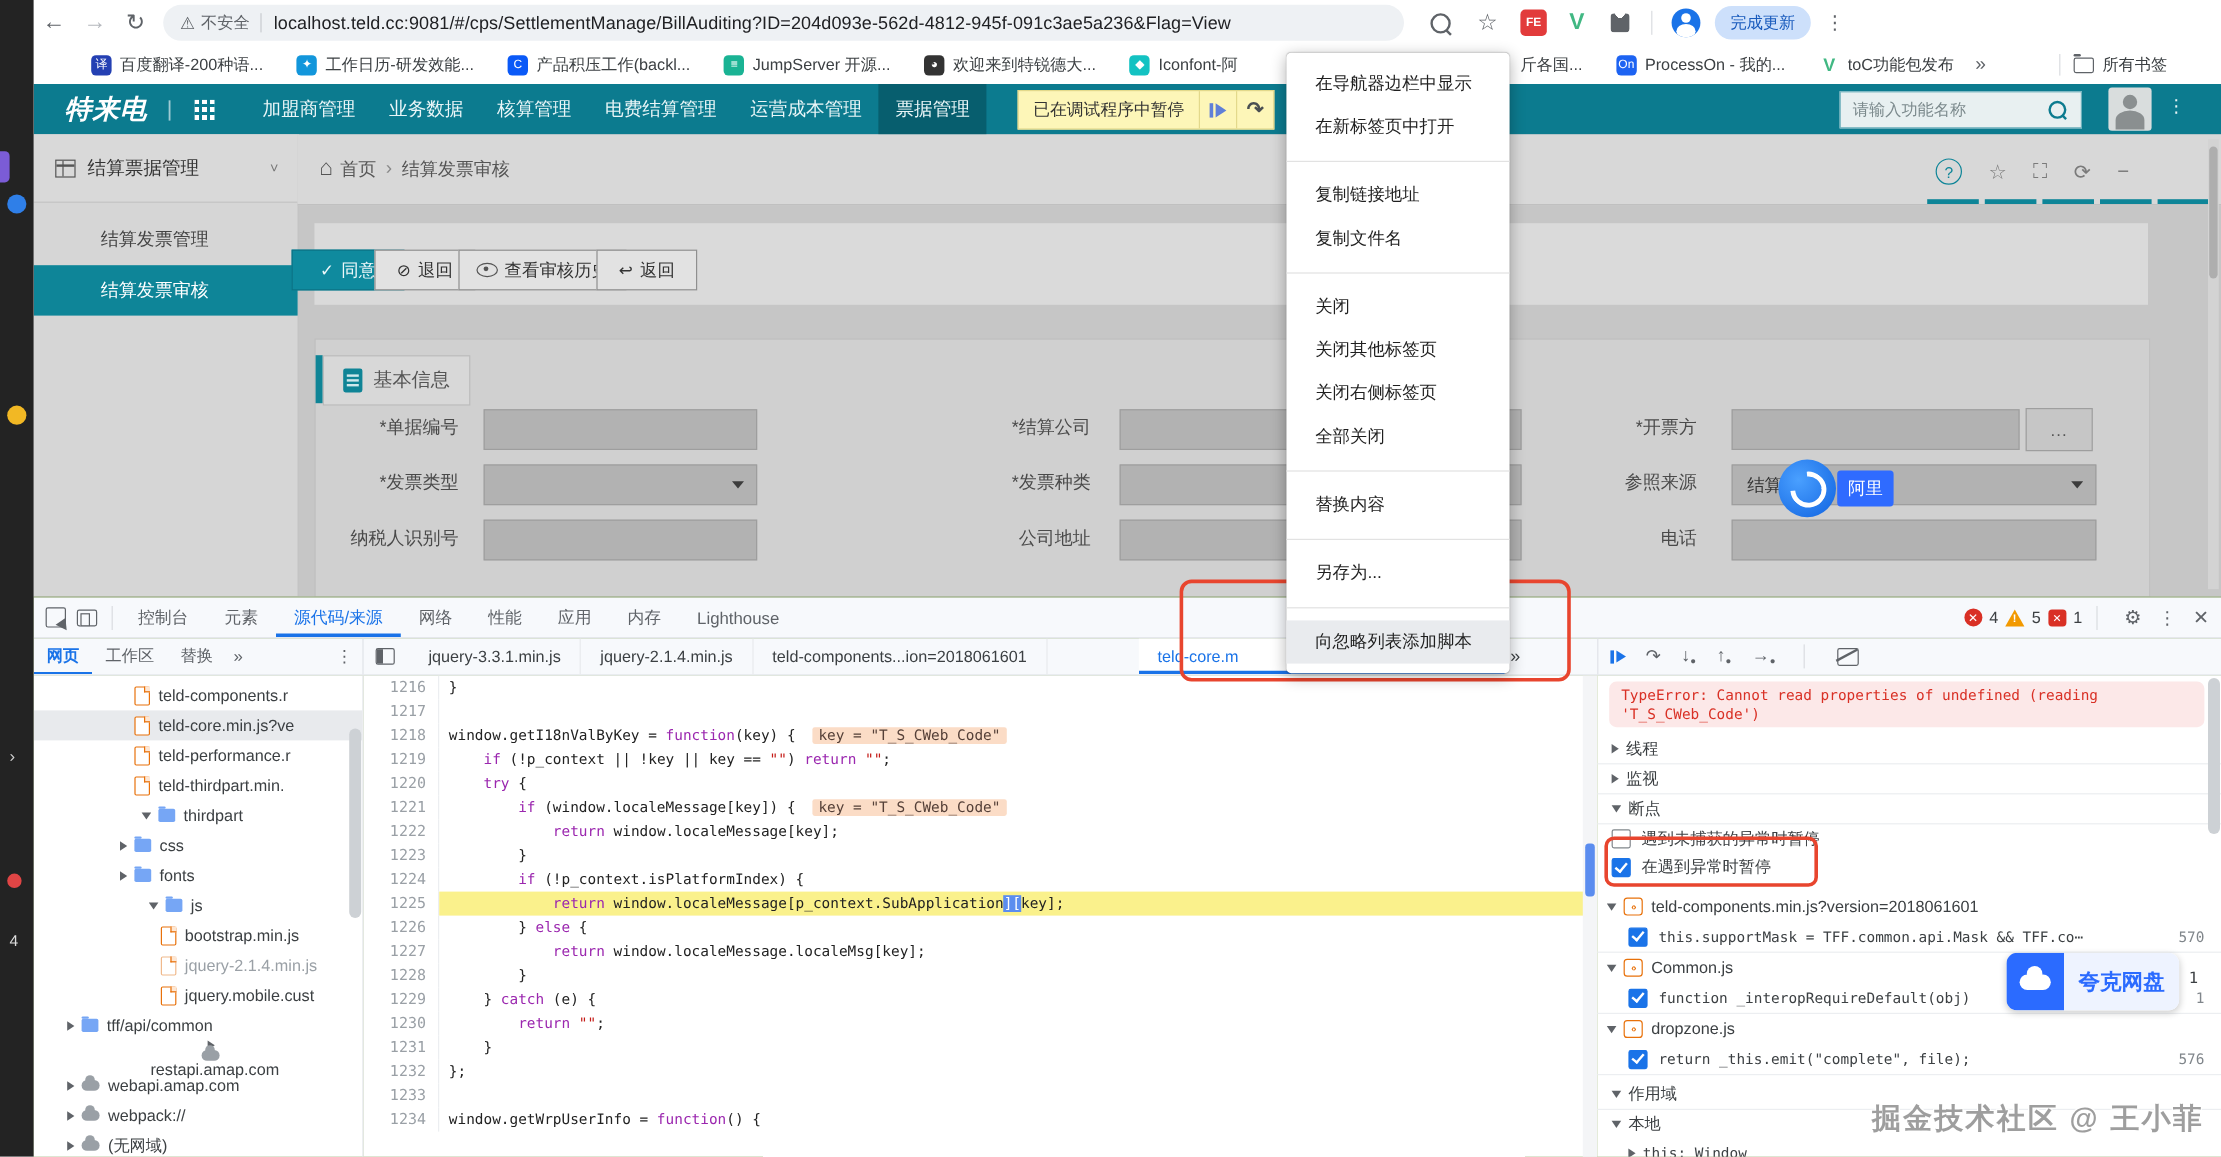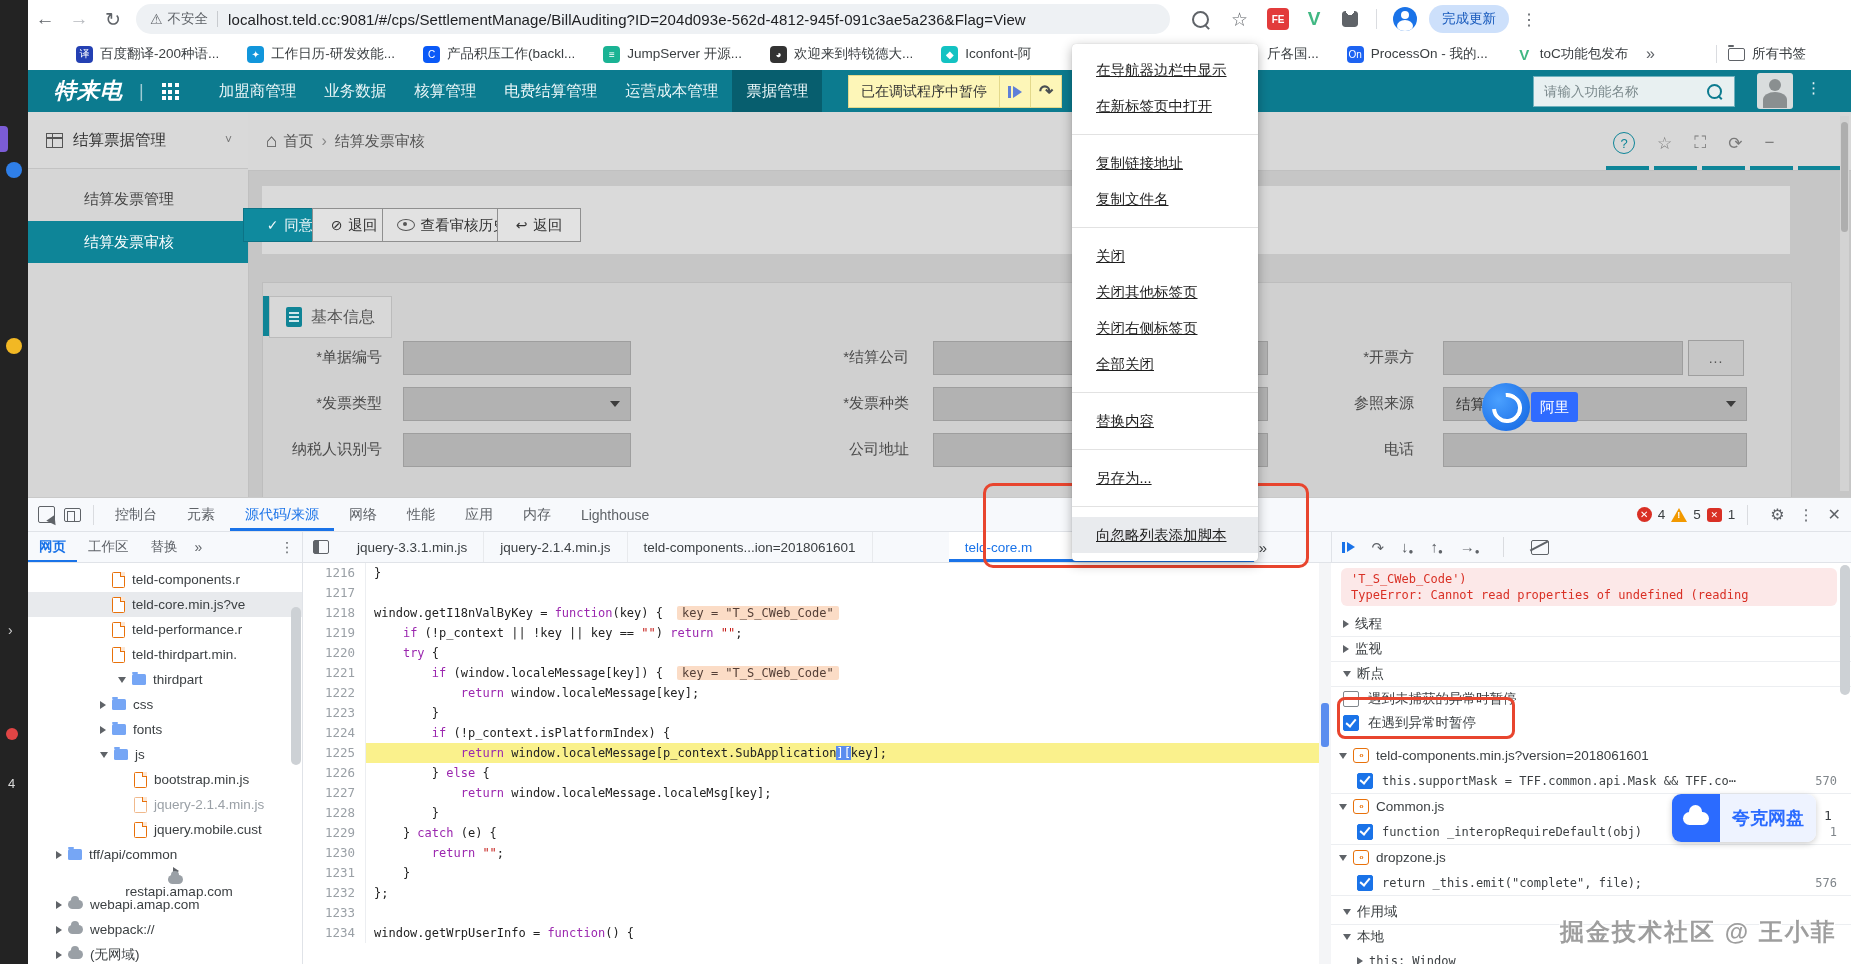--- a/index.html
+++ b/index.html
@@ -229,21 +229,21 @@
   .bp-e{height:25px;display:flex;align-items:center;padding-left:26px;padding-right:14px;
     font-family:"DejaVu Sans Mono",monospace;font-size:12px;color:#3c4043;}
   .bp-e .bptxt{white-space:nowrap;overflow:hidden;flex:1;}
   .bp-e .bpln{color:#80868b;margin-left:8px;}
   .bp-sep{border-bottom:1px solid #eceef1;}
   .rp-scroll{position:absolute;right:1px;top:2px;width:10px;height:130px;background:#cdd1d5;border-radius:5px;}
 
   
   #ctx-menu{position:absolute;left:1072px;top:44px;width:186px;background:#fff;border-radius:4px;
     box-shadow:0 3px 12px rgba(0,0,0,.3),0 0 1px rgba(0,0,0,.2);padding:8px 0;z-index:50;}
-  .cm-item{height:36px;line-height:36px;padding:0 24px;font-size:14.5px;color:#1f1f1f;white-space:nowrap;cursor:pointer;text-decoration:underline;}
+  .cm-item{height:36px;line-height:36px;padding:0 24px;font-size:14.5px;color:#1f1f1f;white-space:nowrap;cursor:pointer;}
   .cm-item.hover{background:#e9ebee;}
   .cm-div{height:1px;background:#e2e2e2;margin:10px 0;}
 
   
   #red1{position:absolute;left:983px;top:483px;width:320px;height:79px;border:3.5px solid #e8452e;border-radius:10px;z-index:40;}
   #red2{position:absolute;left:1337px;top:697px;width:172px;height:36px;border:3.5px solid #e8452e;border-radius:8px;z-index:45;}
   #watermark{position:absolute;left:1560px;top:916px;font-size:24px;font-weight:bold;color:rgba(125,125,125,.75);
     letter-spacing:2px;z-index:46;text-shadow:1px 1px 0 #fff,-1px -1px 0 #fff,1px -1px 0 #fff,-1px 1px 0 #fff;}
   #quark{position:absolute;left:1672px;top:794px;height:48px;display:flex;border-radius:9px;overflow:hidden;
     box-shadow:0 2px 6px rgba(0,0,0,.2);z-index:46;}
@@ -559,21 +559,21 @@
             <div class="t-row" style="padding-left: 72px;">
               <span class="tri-r"></span>
               <span class="ic-folder"></span>
               <span>css</span>
             </div>
             <div class="t-row" style="padding-left: 72px;">
               <span class="tri-r"></span>
               <span class="ic-folder"></span>
               <span>fonts</span>
             </div>
-            <div class="t-row" style="padding-left: 72px;">
+            <div class="t-row" style="padding-left: 96px;">
               <span class="tri-d"></span>
               <span class="ic-folder"></span>
               <span>js</span>
             </div>
             <div class="t-row" style="padding-left: 94px;">
               <span class="tri-sp"></span>
               <span class="ic-file"></span>
               <span>bootstrap.min.js</span>
             </div>
             <div class="t-row dim" style="padding-left: 94px;">
@@ -691,22 +691,22 @@
             <div class="cl">
               <span class="ln">1234</span>
               <span class="cc">window.getWrpUserInfo = <span class="tk-kw">function</span>() {</span>
             </div>
           </div>
         <span class="ed-scroll"></span>
         <span class="ed-mark"></span>
       </div>
       <div id="rightpane">
         <div class="err-banner">
+          <div>TypeError: Cannot read properties of undefined (reading</div>
           <div>'T_S_CWeb_Code')</div>
-          <div>TypeError: Cannot read properties of undefined (reading</div>
         </div>
         <div id="rp-rows">
             <div class="rp-row">
               <span class="tri-r"></span>
               <span>线程</span>
             </div>
             <div class="rp-row">
               <span class="tri-r"></span>
               <span>监视</span>
             </div>

